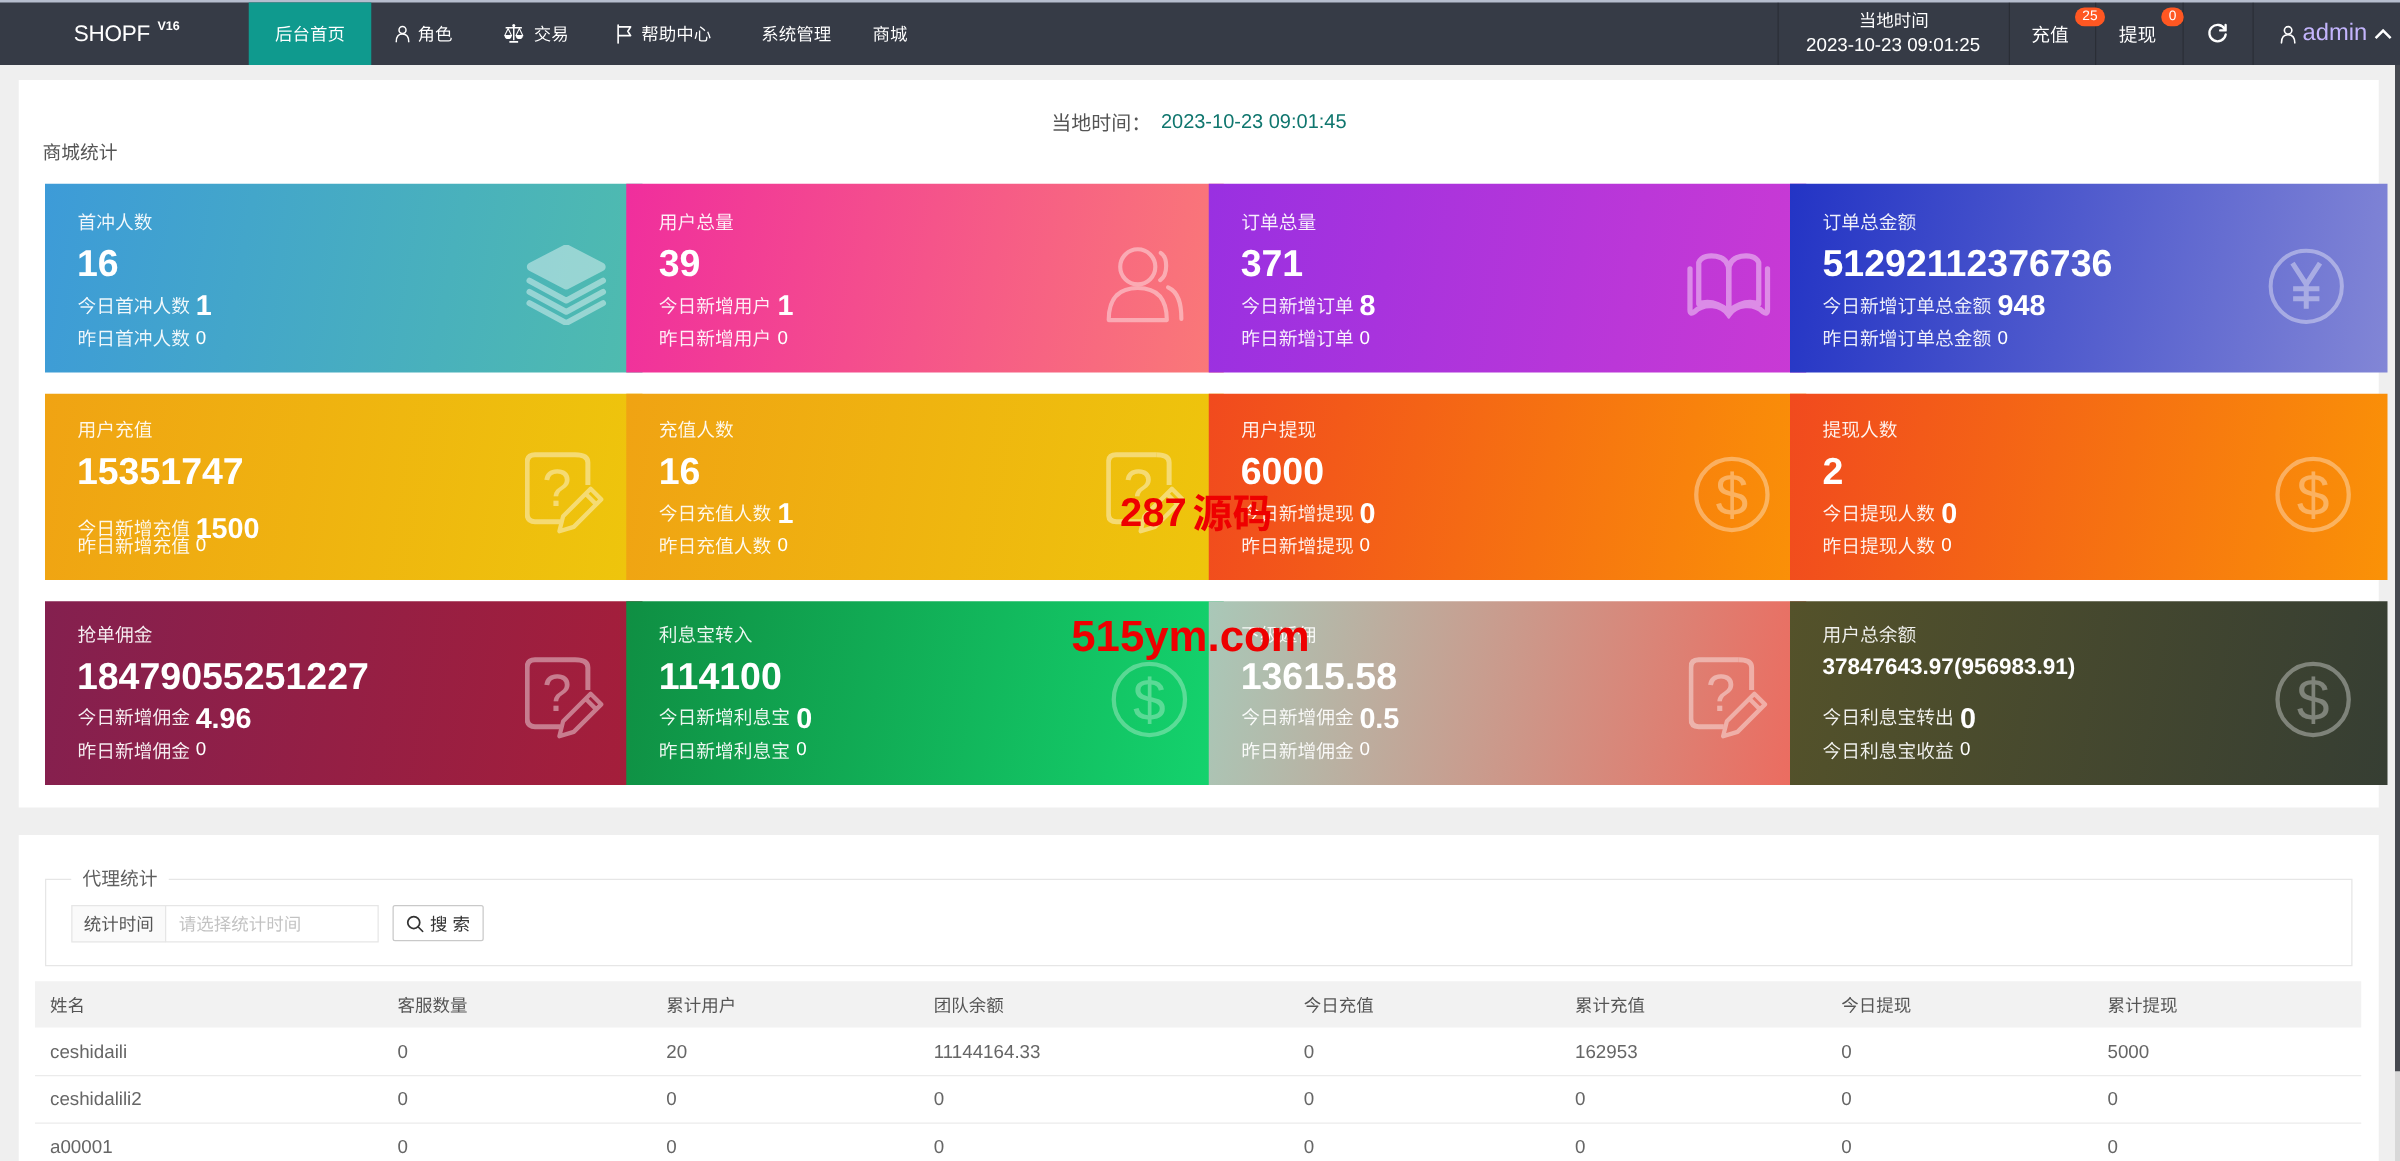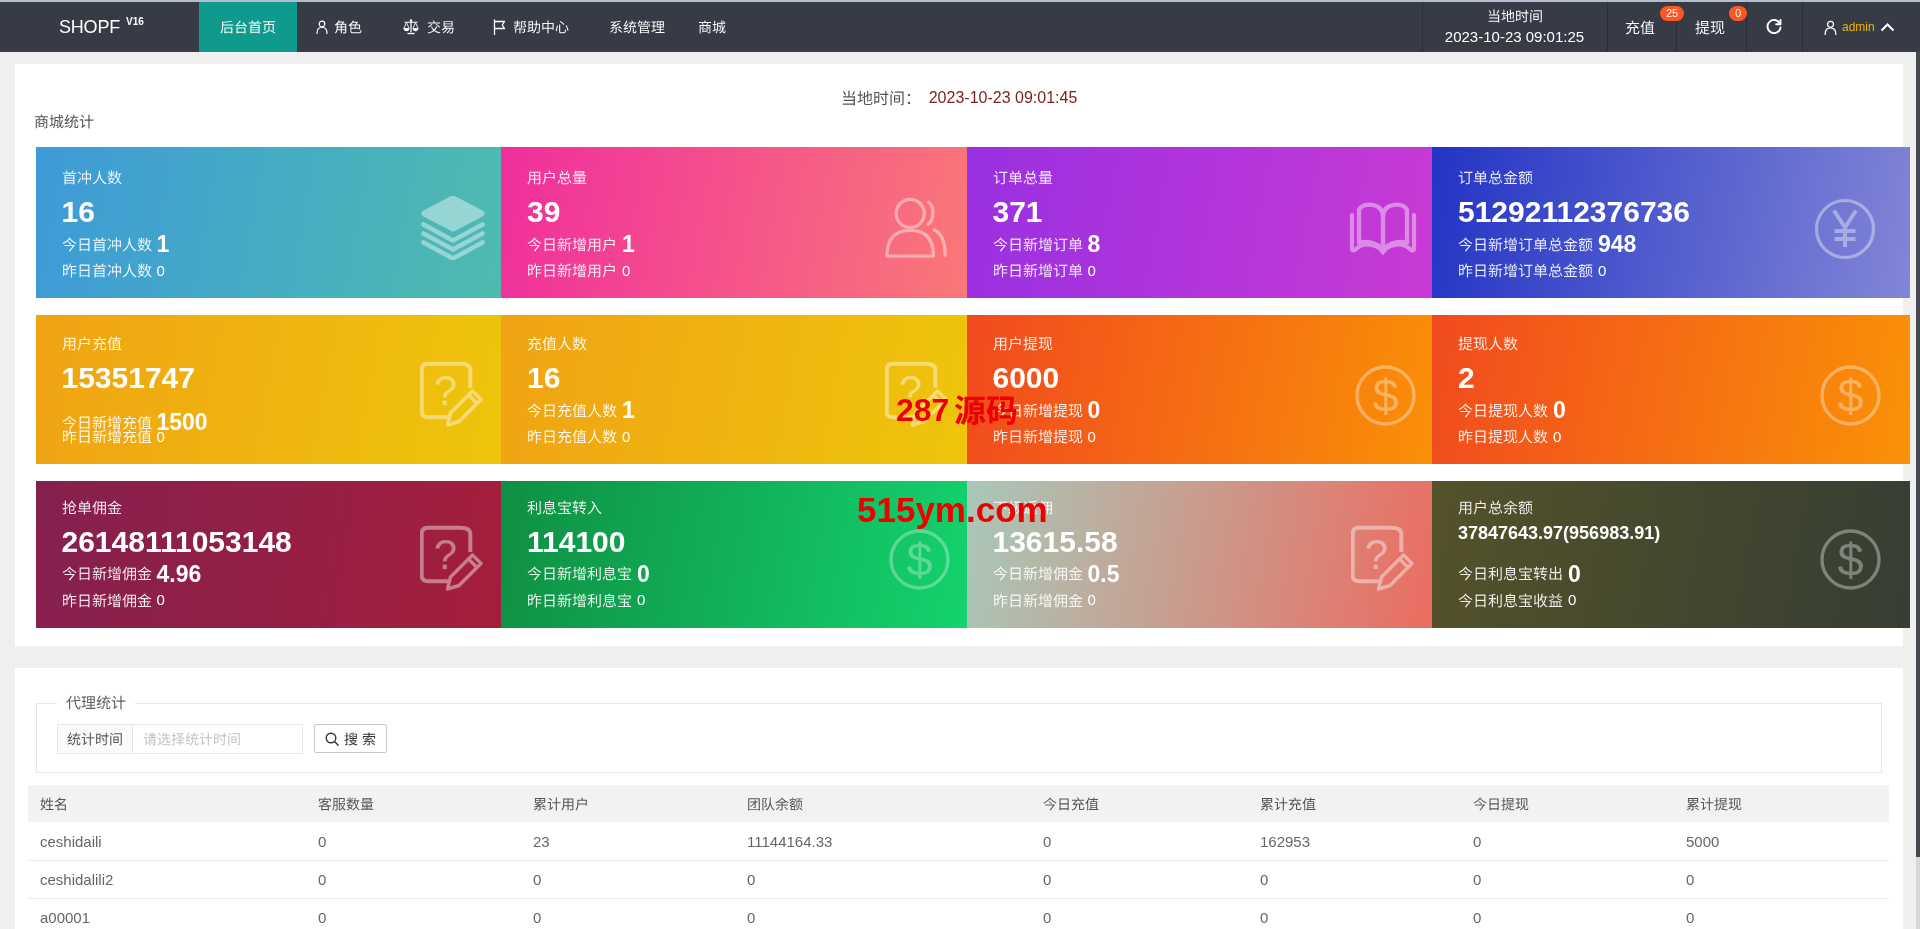--- a/index.html
+++ b/index.html
@@ -198,38 +198,38 @@
       <svg width="18" height="18" viewBox="0 0 20 20" fill="none" stroke="#fff" stroke-width="2.1">
         <path d="M16.6 6.1 A7.3 7.3 0 1 0 17.3 10.6" stroke-linecap="round"></path>
         <path d="M17.2 2.2 V7 H12.4" stroke-linecap="round" stroke-linejoin="round"></path>
       </svg>
     </div>
     <div class="hitem" style="left:1824px;gap:5px">
       <svg width="13" height="15" viewBox="0 0 24 28" fill="none" stroke="#fff" stroke-width="2.4">
         <circle cx="12" cy="8" r="5.6"></circle>
         <path d="M2 27 C2 17.5 6 14.5 12 14.5 C18 14.5 22 17.5 22 27" stroke-linecap="round"></path>
       </svg>
-      <span style="font-size:12px;color:#eab308">admin</span>
+      <span style="font-size:19px;color:#c4b5fd">admin</span>
       <svg width="15" height="9" viewBox="0 0 15 9" fill="none" stroke="#fff" stroke-width="2">
         <path d="M1.5 7.5 L7.5 1.5 L13.5 7.5"></path>
       </svg>
     </div>
   </div>
 <div class="abs" style="right:0;top:52px;width:4.5px;height:877px;background:#d8d8d8"></div>
 <div class="abs" style="right:0;top:52px;width:4.5px;height:805px;background:#46494f"></div>
 <div class="panel" style="left:15px;top:64px;width:1888px;height:582px">
     <div class="abs" style="left:0;top:25px;width:1888px;display:flex;justify-content:center;align-items:center;gap:8px">
       <svg width="80" height="16" viewBox="0 0 80 16" fill="#555">
         <use href="#u5f53" transform="translate(0 14.08) scale(0.016)"></use>
         <use href="#u5730" transform="translate(16 14.08) scale(0.016)"></use>
         <use href="#u65f6" transform="translate(32 14.08) scale(0.016)"></use>
         <use href="#u95f4" transform="translate(48 14.08) scale(0.016)"></use>
         <use href="#uff1a" transform="translate(64 14.08) scale(0.016)"></use>
       </svg>
-      <span style="font-size:16px;color:#7f1d1d">2023-10-23 09:01:45</span>
+      <span style="font-size:16px;color:#0f766e">2023-10-23 09:01:45</span>
     </div>
     <div class="abs" style="left:19px;top:50px">
       <svg width="60" height="15" viewBox="0 0 60 15" fill="#555">
         <use href="#u5546" transform="translate(0 13.2) scale(0.015)"></use>
         <use href="#u57ce" transform="translate(15 13.2) scale(0.015)"></use>
         <use href="#u7edf" transform="translate(30 13.2) scale(0.015)"></use>
         <use href="#u8ba1" transform="translate(45 13.2) scale(0.015)"></use>
       </svg>
     </div>
     <div class="card" style="left:20.5px;top:83px;height:151px;background:linear-gradient(100deg,#3d9bd8,#4fbcae)">
@@ -562,21 +562,21 @@
     </div>
     <div class="card" style="left:20.5px;top:417px;height:147px;background:linear-gradient(100deg,#84204f,#a51e3a)">
       <div class="ct" style="top:18.5px">
         <svg width="60" height="15" viewBox="0 0 60 15" fill="rgba(255,255,255,0.92)">
           <use href="#u62a2" transform="translate(0 13.2) scale(0.015)"></use>
           <use href="#u5355" transform="translate(15 13.2) scale(0.015)"></use>
           <use href="#u4f63" transform="translate(30 13.2) scale(0.015)"></use>
           <use href="#u91d1" transform="translate(45 13.2) scale(0.015)"></use>
         </svg>
       </div>
-      <div class="cv" style="top:45.5px">26148111053148</div>
+      <div class="cv" style="top:45.5px">18479055251227</div>
       <div class="cl" style="top:79.5px">
         <svg width="90" height="15" viewBox="0 0 90 15" fill="rgba(255,255,255,0.92)">
           <use href="#u4eca" transform="translate(0 13.2) scale(0.015)"></use>
           <use href="#u65e5" transform="translate(15 13.2) scale(0.015)"></use>
           <use href="#u65b0" transform="translate(30 13.2) scale(0.015)"></use>
           <use href="#u589e" transform="translate(45 13.2) scale(0.015)"></use>
           <use href="#u4f63" transform="translate(60 13.2) scale(0.015)"></use>
           <use href="#u91d1" transform="translate(75 13.2) scale(0.015)"></use>
         </svg>
         <span class="cbig">4.96</span>
@@ -834,21 +834,21 @@
       <div class="th" style="left:1658px">
         <svg width="56" height="14" viewBox="0 0 56 14" fill="#555">
           <use href="#u7d2f" transform="translate(0 12.32) scale(0.014)"></use>
           <use href="#u8ba1" transform="translate(14 12.32) scale(0.014)"></use>
           <use href="#u63d0" transform="translate(28 12.32) scale(0.014)"></use>
           <use href="#u73b0" transform="translate(42 12.32) scale(0.014)"></use>
         </svg>
       </div>
       <div class="td" style="left:12px;top:37px">ceshidaili</div>
       <div class="td" style="left:290px;top:37px">0</div>
-      <div class="td" style="left:505px;top:37px">23</div>
+      <div class="td" style="left:505px;top:37px">20</div>
       <div class="td" style="left:719px;top:37px">11144164.33</div>
       <div class="td" style="left:1015px;top:37px">0</div>
       <div class="td" style="left:1232px;top:37px">162953</div>
       <div class="td" style="left:1445px;top:37px">0</div>
       <div class="td" style="left:1658px;top:37px">5000</div>
       <div class="abs" style="left:0;top:75px;width:1861px;height:1px;background:#ebebeb"></div>
       <div class="td" style="left:12px;top:75px">ceshidalili2</div>
       <div class="td" style="left:290px;top:75px">0</div>
       <div class="td" style="left:505px;top:75px">0</div>
       <div class="td" style="left:719px;top:75px">0</div>

